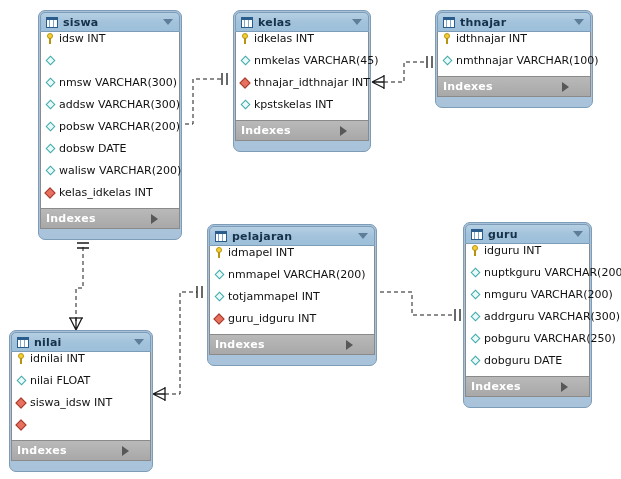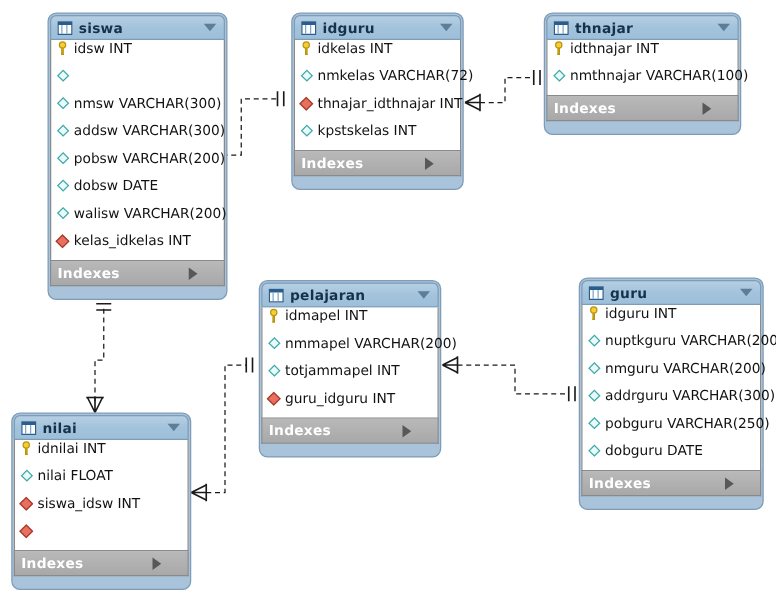--- a/index.html
+++ b/index.html
@@ -292,31 +292,31 @@
         <span class="tbl-indexes-arrow"></span>
       </div>
       <div class="tbl-foot"></div>
     </div>
   </div>
       <div class="tbl" style="left: 233px; top: 10px; width: 138px;">
     <div class="tbl-shadow"></div>
     <div class="tbl-inner">
       <div class="tbl-header">
         <span class="tbl-icon"></span>
-        <span class="tbl-title">idguru</span>
+        <span class="tbl-title">kelas</span>
         <span class="tbl-caret"></span>
       </div>
       <div class="tbl-fields">
             <div class="fld">
               <span class="ico ico-key"></span>
               <span class="fld-label">idkelas INT</span>
             </div>
             <div class="fld">
               <span class="ico ico-diamond"></span>
-              <span class="fld-label">nmkelas VARCHAR(72)</span>
+              <span class="fld-label">nmkelas VARCHAR(45)</span>
             </div>
             <div class="fld">
               <span class="ico ico-fk"></span>
               <span class="fld-label">thnajar_idthnajar INT</span>
             </div>
             <div class="fld">
               <span class="ico ico-diamond"></span>
               <span class="fld-label">kpstskelas INT</span>
             </div>
           </div>
@@ -345,21 +345,21 @@
               <span class="fld-label">nmthnajar VARCHAR(100)</span>
             </div>
           </div>
       <div class="tbl-indexes">
         <span class="tbl-indexes-label">Indexes</span>
         <span class="tbl-indexes-arrow"></span>
       </div>
       <div class="tbl-foot"></div>
     </div>
   </div>
-      <div class="tbl" style="left: 207px; top: 224px; width: 146px;">
+      <div class="tbl" style="left: 207px; top: 224px; width: 170px;">
     <div class="tbl-shadow"></div>
     <div class="tbl-inner">
       <div class="tbl-header">
         <span class="tbl-icon"></span>
         <span class="tbl-title">pelajaran</span>
         <span class="tbl-caret"></span>
       </div>
       <div class="tbl-fields">
             <div class="fld">
               <span class="ico ico-key"></span>
@@ -378,21 +378,21 @@
               <span class="fld-label">guru_idguru INT</span>
             </div>
           </div>
       <div class="tbl-indexes">
         <span class="tbl-indexes-label">Indexes</span>
         <span class="tbl-indexes-arrow"></span>
       </div>
       <div class="tbl-foot"></div>
     </div>
   </div>
-      <div class="tbl" style="left: 463px; top: 222px; width: 148px;">
+      <div class="tbl" style="left: 463px; top: 222px; width: 129px;">
     <div class="tbl-shadow"></div>
     <div class="tbl-inner">
       <div class="tbl-header">
         <span class="tbl-icon"></span>
         <span class="tbl-title">guru</span>
         <span class="tbl-caret"></span>
       </div>
       <div class="tbl-fields">
             <div class="fld">
               <span class="ico ico-key"></span>

